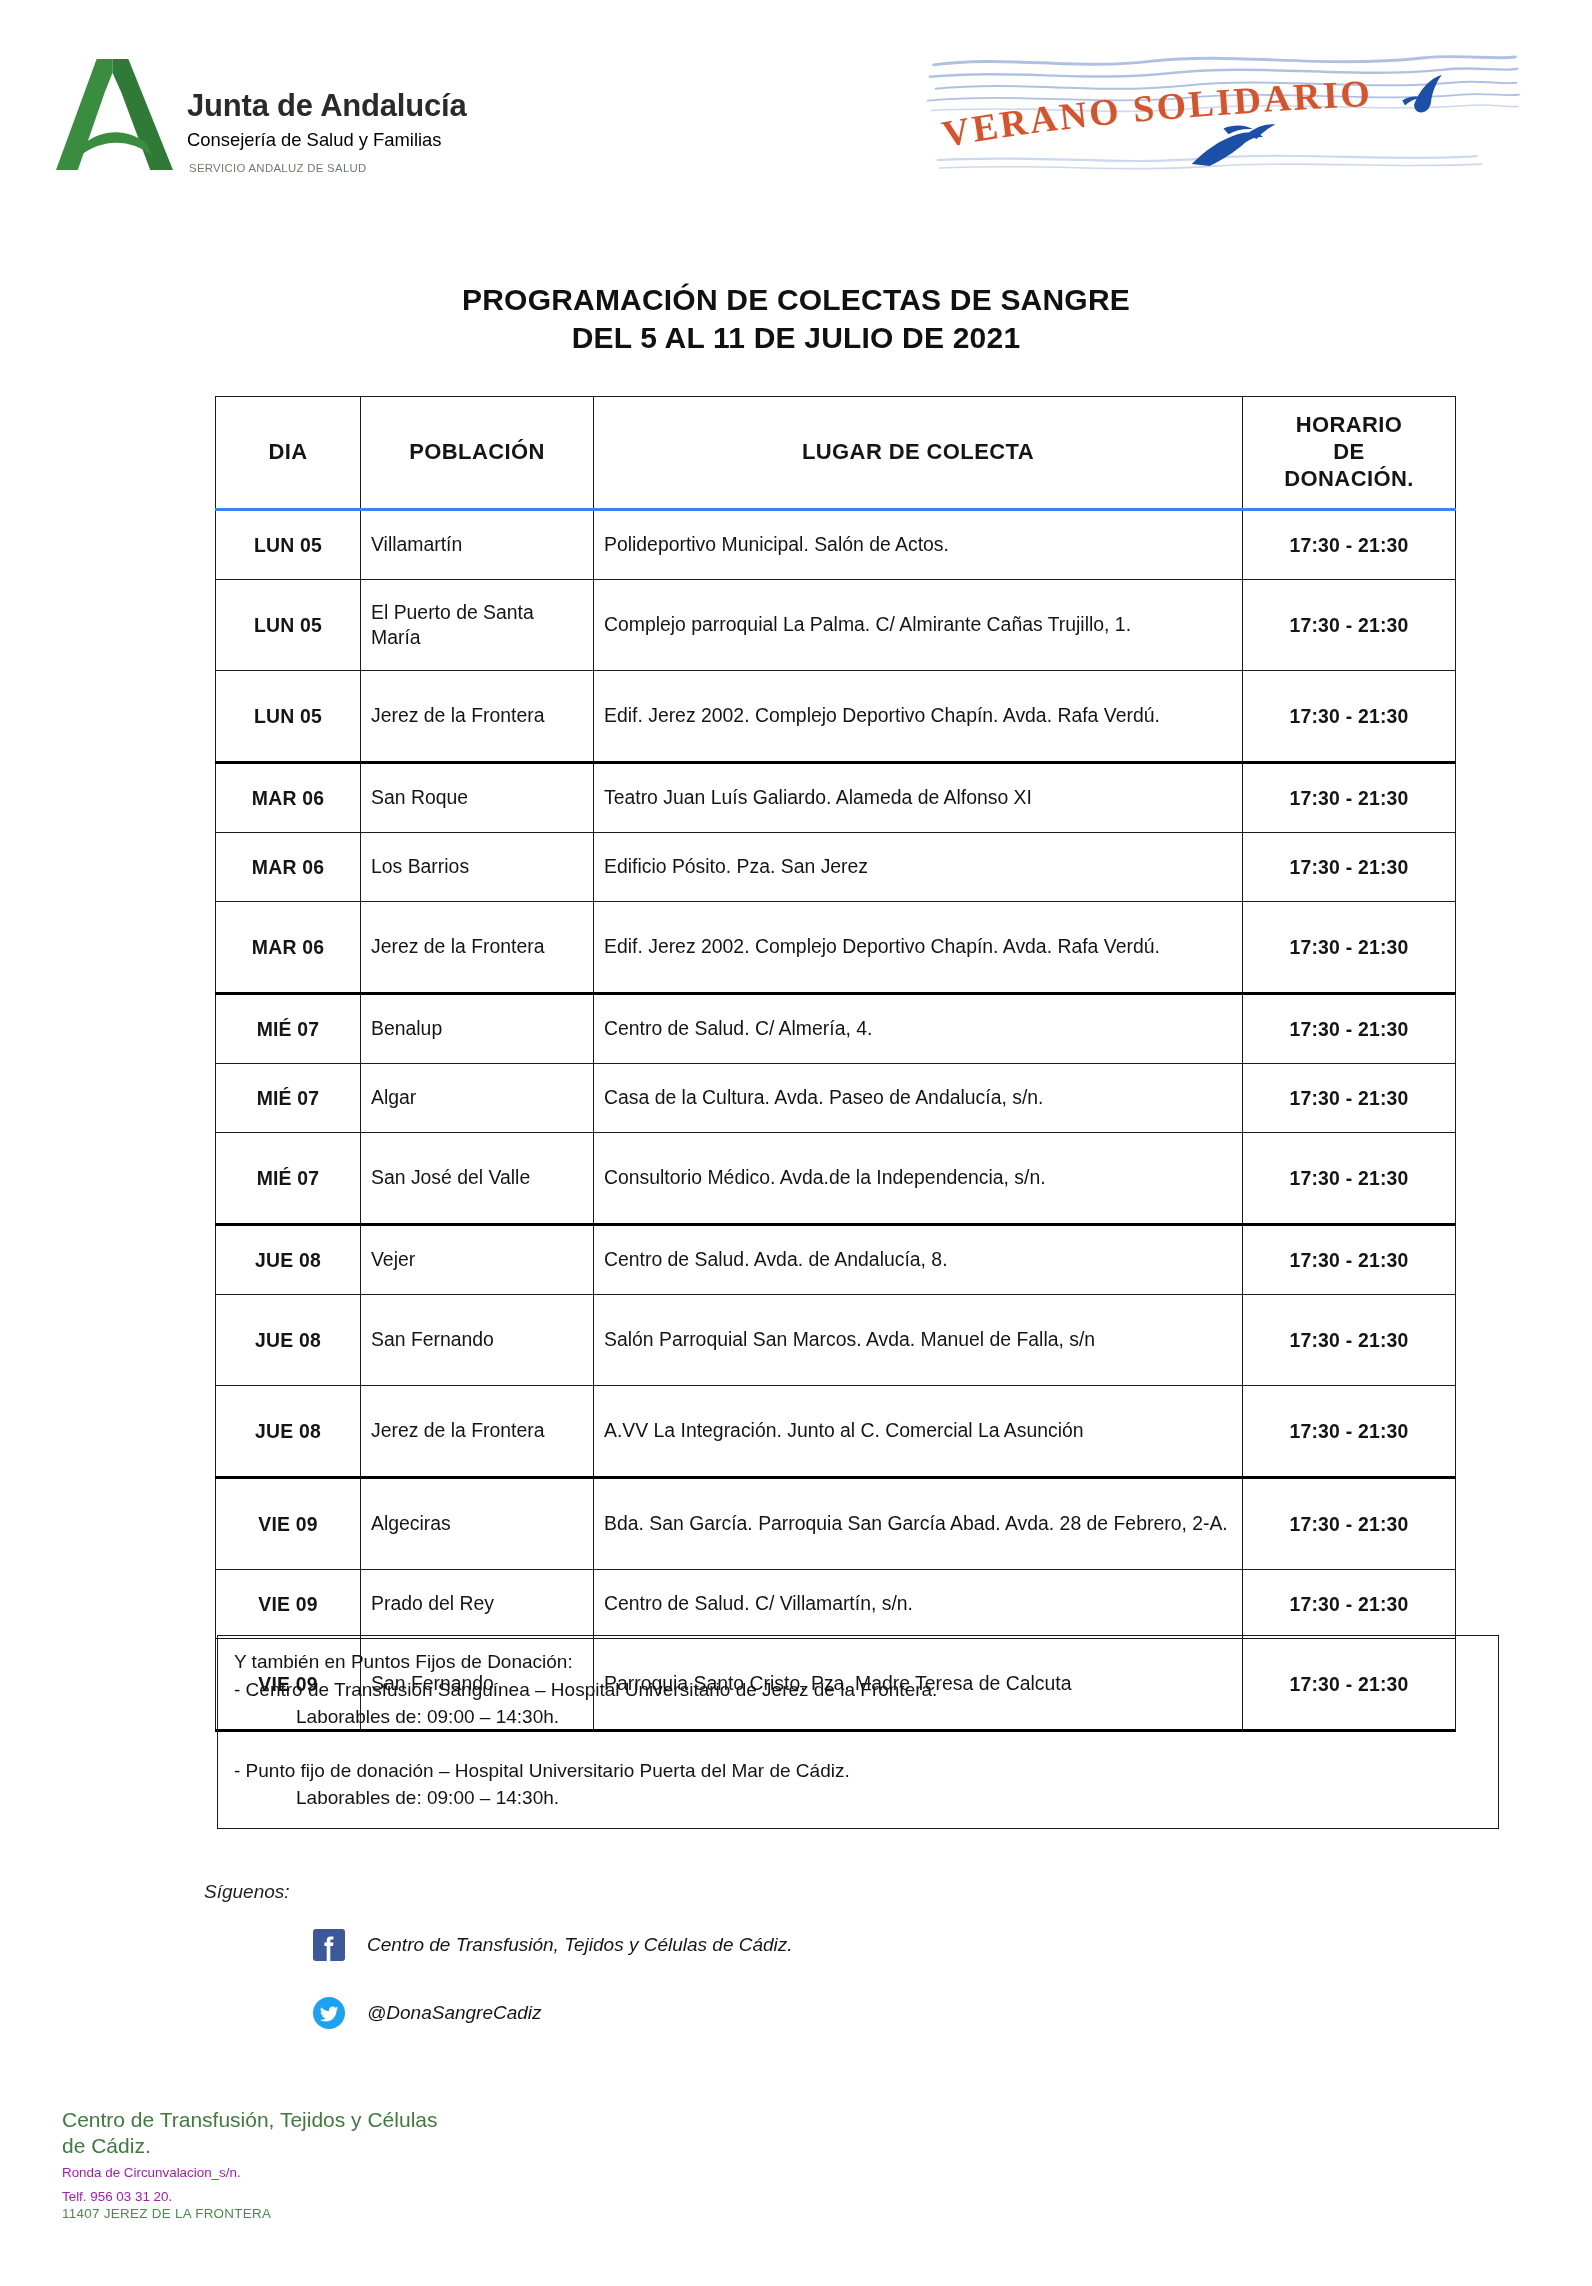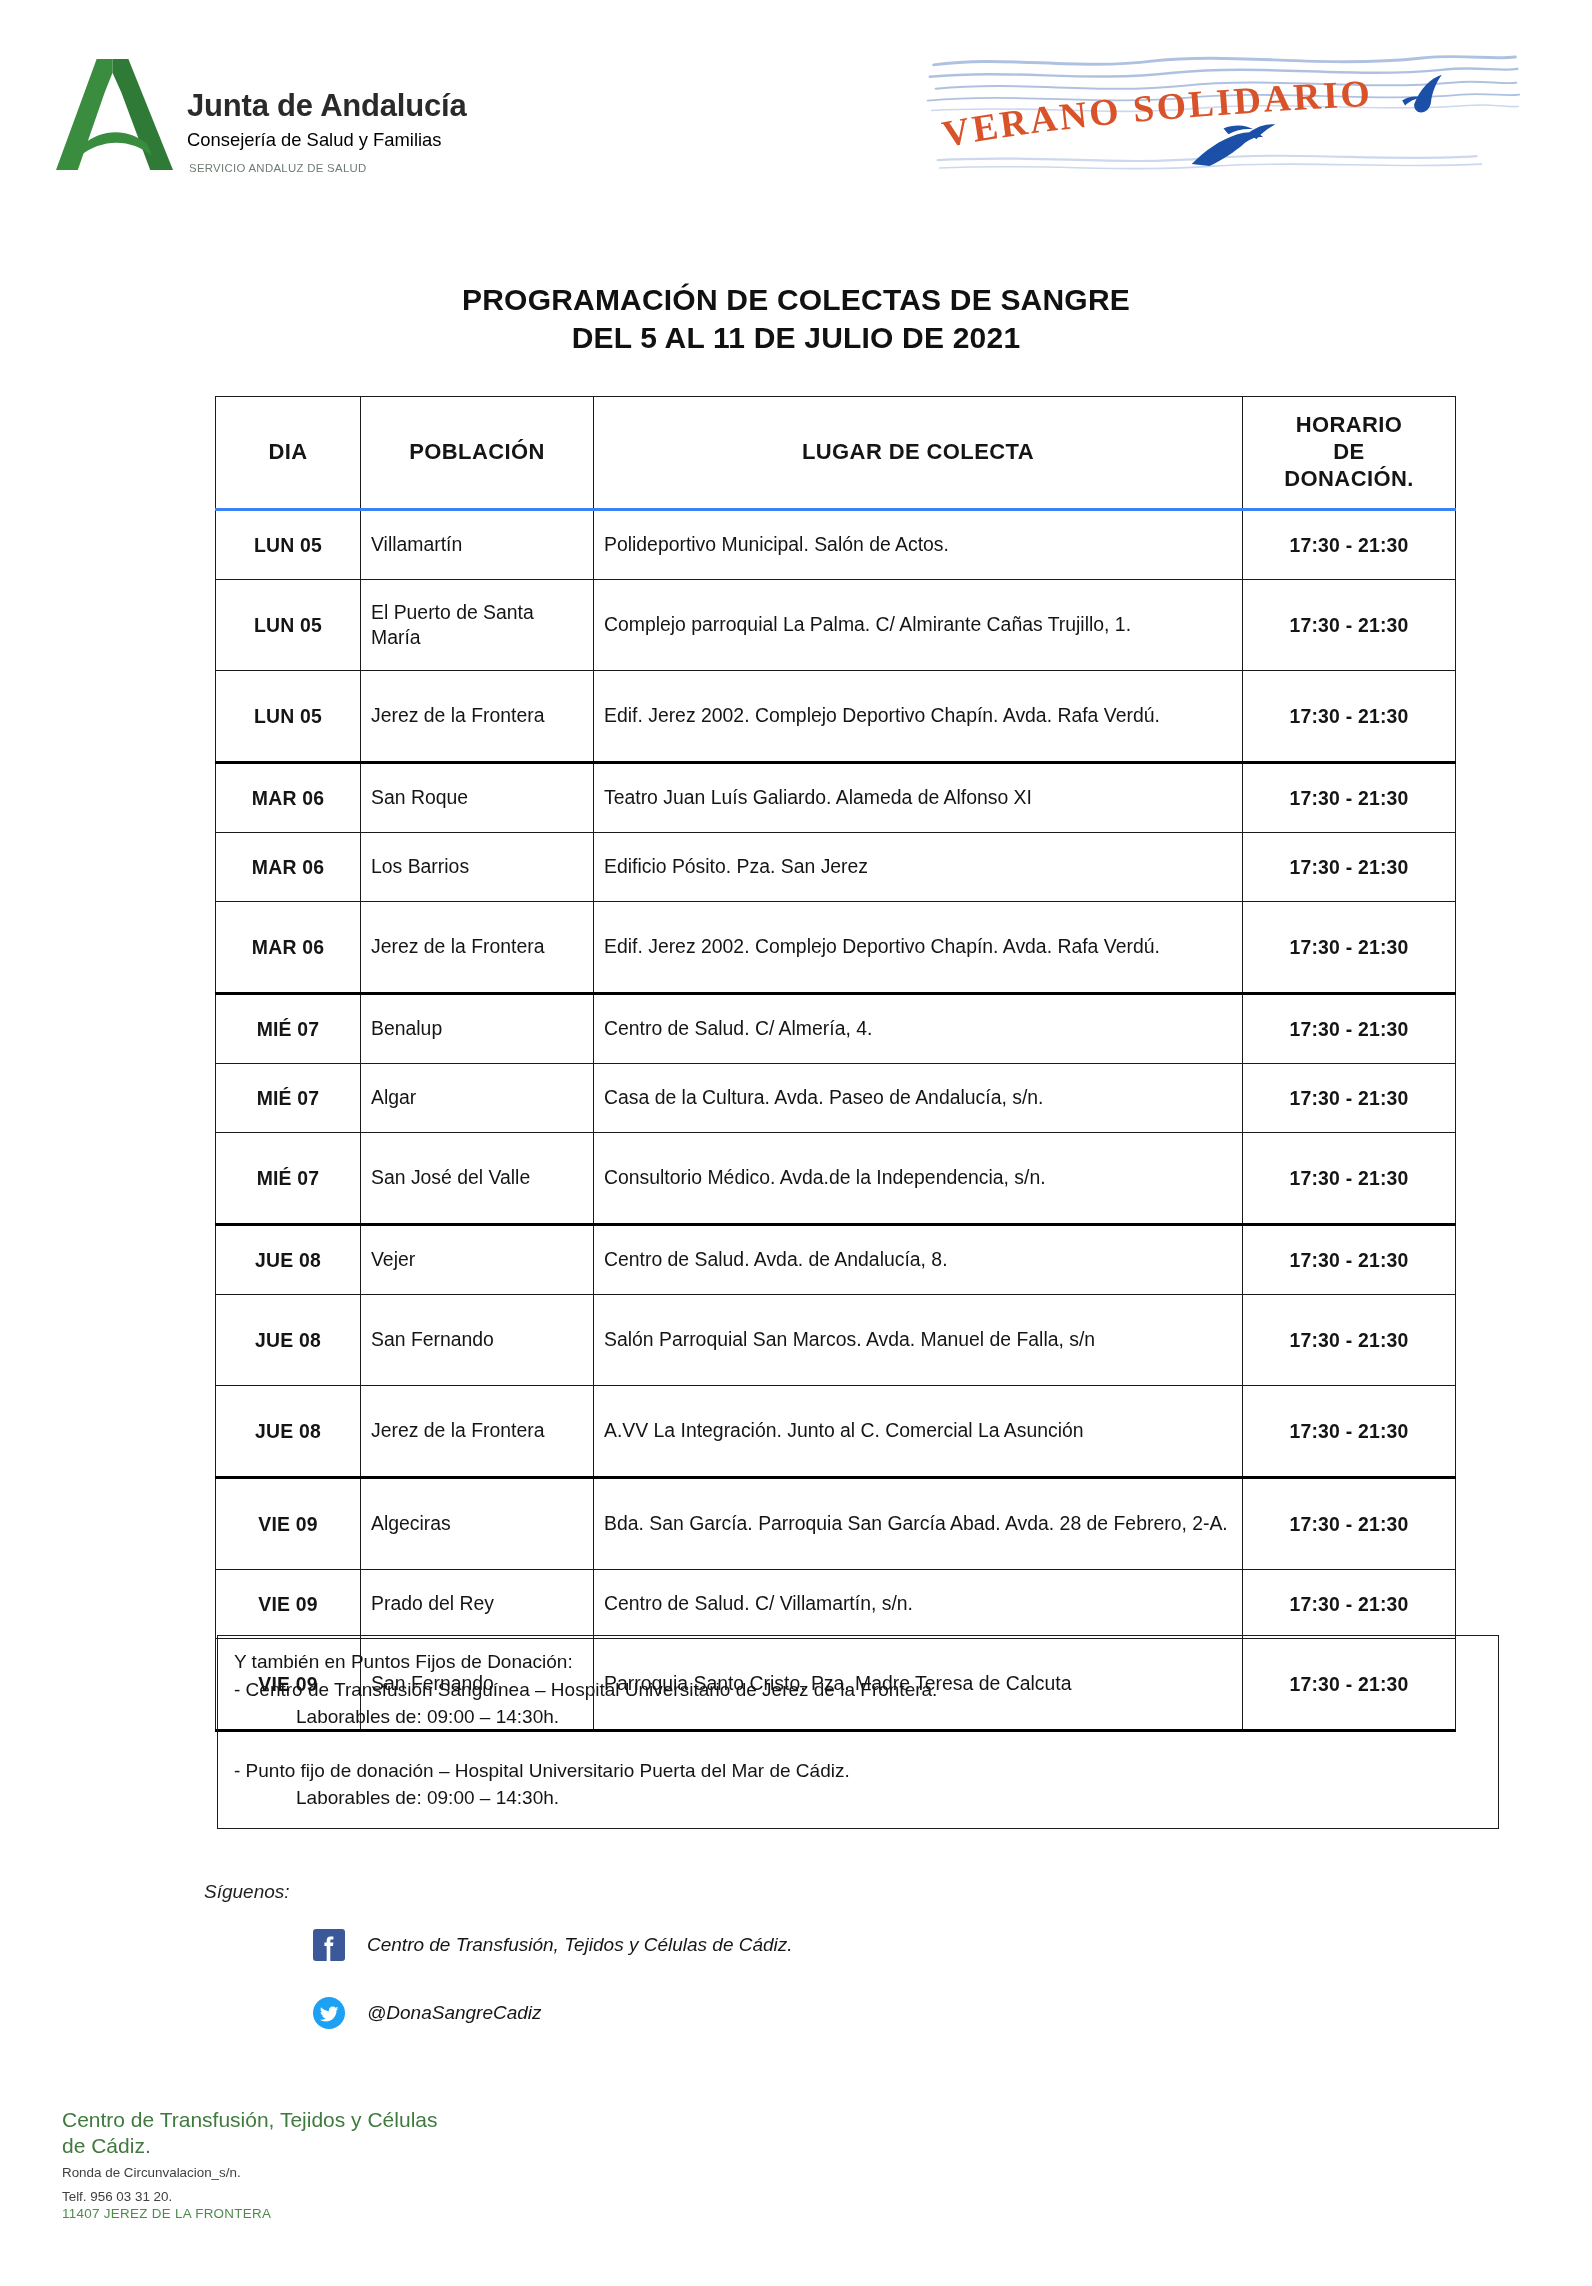--- a/index.html
+++ b/index.html
@@ -216,21 +216,21 @@
     color: #3f7a3e;
   }
   .footer-name {
     font-size: 21px;
     line-height: 1.22;
   }
   .footer-small {
     font-size: 13.4px;
     line-height: 1.42;
     margin-top: 5px;
-    color: #404040;
+    color: #a21caf;
   }
   .footer-caps {
     font-size: 13.4px;
     letter-spacing: 0.3px;
     color: #4e8a4d;
   }
 </style>
 </head>
 <body>
 

